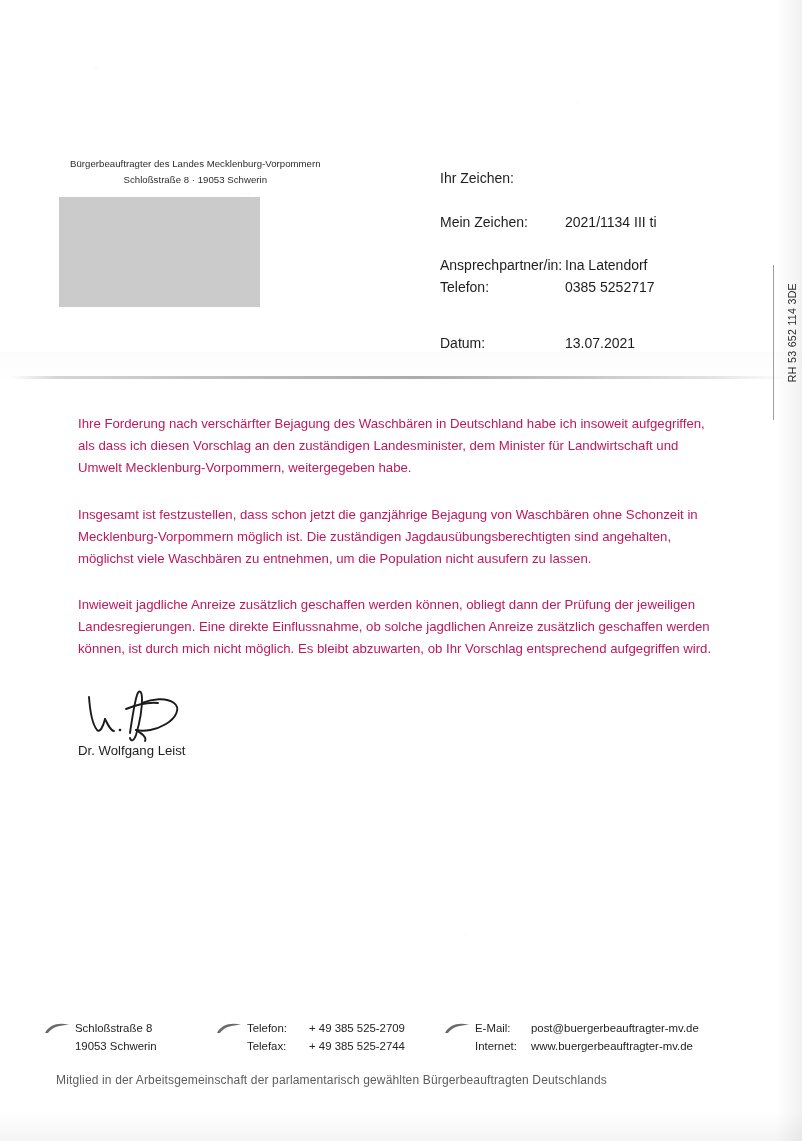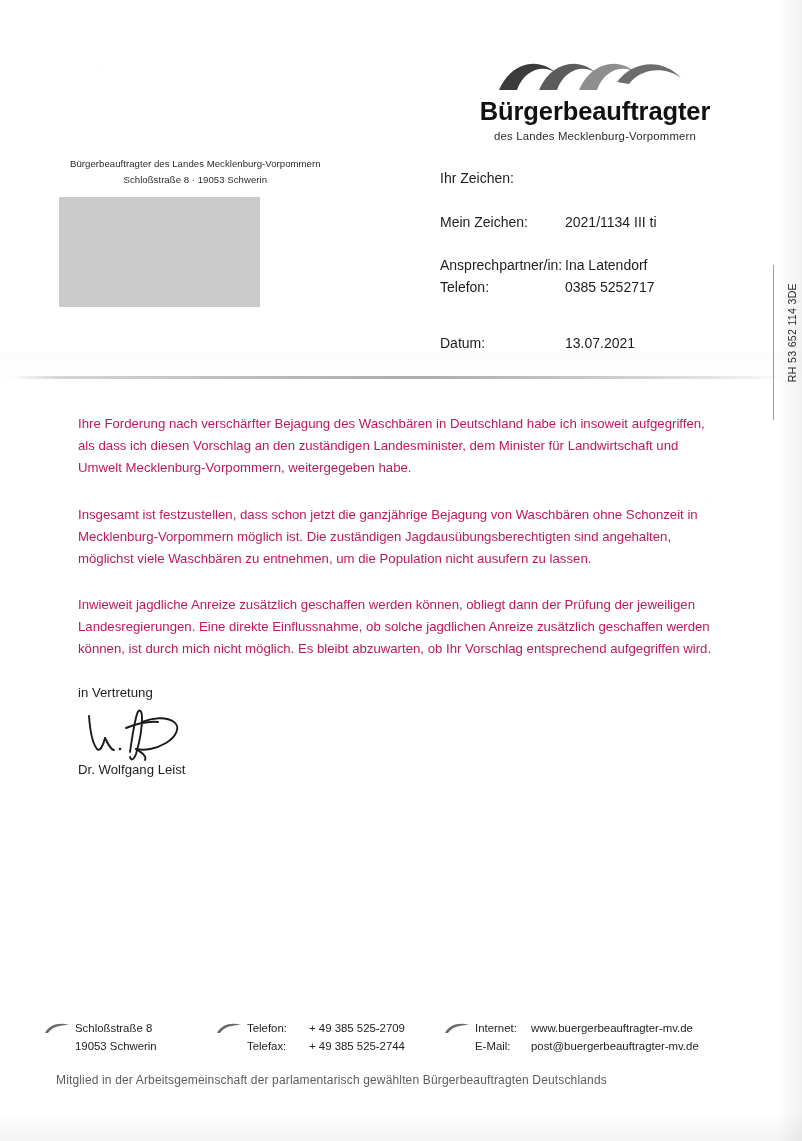--- a/index.html
+++ b/index.html
@@ -249,30 +249,20 @@
     color: #5c5c5c;
     letter-spacing: .15px;
     white-space: nowrap;
   }
 </style>
 </head>
 <body>
 
 <div class="page">
 
-  <div class="letterhead">
-    <svg class="logo-mark" viewBox="0 0 200 42">
-      <path d="M4 38 C16 10, 44 4, 62 22 C50 12, 30 16, 22 38 Z" fill="#3b3b3b"></path>
-      <path d="M44 38 C56 10, 84 4, 102 22 C90 12, 70 16, 62 38 Z" fill="#5c5c5c"></path>
-      <path d="M84 38 C96 10, 124 4, 142 22 C130 12, 110 16, 102 38 Z" fill="#8e8e8e"></path>
-      <path d="M122 30 C138 8, 168 6, 186 26 C170 14, 146 16, 134 32 Z" fill="#6d6d6d"></path>
-    </svg>
-    <div class="logo-title">Bürgerbeauftragter</div>
-    <div class="logo-sub">des Landes Mecklenburg-Vorpommern</div>
-  </div>
 
   <div class="sender-line">
     <div>Bürgerbeauftragter des Landes Mecklenburg-Vorpommern</div>
     <div>Schloßstraße 8 · 19053 Schwerin</div>
   </div>
 
   <div class="recipient-redaction"></div>
 
   <div class="refblock">
 
@@ -310,21 +300,20 @@
 
   <div class="scan-crease-soft"></div>
   <div class="scan-crease"></div>
 
   <div class="body-area">
 
     <p class="para">Ihre Forderung nach verschärfter Bejagung des Waschbären in Deutschland habe ich insoweit aufgegriffen, als dass ich diesen Vorschlag an den zuständigen Landesminister, dem Minister für Landwirtschaft und Umwelt Mecklenburg-Vorpommern, weitergegeben habe.</p>
     <p class="para">Insgesamt ist festzustellen, dass schon jetzt die ganzjährige Bejagung von Waschbären ohne Schonzeit in Mecklenburg-Vorpommern möglich ist. Die zuständigen Jagdausübungsberechtigten sind angehalten, möglichst viele Waschbären zu entnehmen, um die Population nicht ausufern zu lassen.</p>
     <p class="para">Inwieweit jagdliche Anreize zusätzlich geschaffen werden können, obliegt dann der Prüfung der jeweiligen Landesregierungen. Eine direkte Einflussnahme, ob solche jagdlichen Anreize zusätzlich geschaffen werden können, ist durch mich nicht möglich. Es bleibt abzuwarten, ob Ihr Vorschlag entsprechend aufgegriffen wird.</p>
 
-    <div class="in-vertretung">in Vertretung</div>
 
     <div class="signature-wrap">
       <svg width="130" height="58" viewBox="0 0 130 58">
         <g fill="none" stroke="#1a1a1a" stroke-width="1.9" stroke-linecap="round" stroke-linejoin="round">
           <path d="M5 12 C6 26, 9 40, 13 45 C16 48, 19 42, 21 34"></path>
           <path d="M21 34 C24 40, 27 46, 30 46"></path>
           <circle cx="36" cy="45" r="1.3" fill="#1a1a1a" stroke="none"></circle>
           <path d="M46 48 C48 34, 50 20, 53 10 C55 4, 58 6, 58 14 C58 26, 55 40, 52 50 C50 56, 47 57, 46 53"></path>
           <path d="M42 24 C52 20, 64 17, 74 18"></path>
           <path d="M58 18 C68 14, 82 12, 90 18 C97 23, 92 33, 82 39 C72 45, 60 47, 52 45"></path>
@@ -363,26 +352,26 @@
         </div>
       </div>
     </div>
 
     <div class="fcol fcol-web">
       <svg class="swoosh" viewBox="0 0 26 12">
         <path d="M1 11 C5 3, 15 0, 25 3 C16 3, 8 5, 4 11 Z" fill="#6a6a6a"></path>
       </svg>
       <div class="fcol-lines">
         <div class="fl">
+          <span class="fl-key">E-Mail:</span>
+          <span>post@buergerbeauftragter-mv.de</span>
+        </div>
+        <div class="fl">
           <span class="fl-key">Internet:</span>
           <span>www.buergerbeauftragter-mv.de</span>
-        </div>
-        <div class="fl">
-          <span class="fl-key">E-Mail:</span>
-          <span>post@buergerbeauftragter-mv.de</span>
         </div>
       </div>
     </div>
   </div>
 
   <div class="membership">Mitglied in der Arbeitsgemeinschaft der parlamentarisch gewählten Bürgerbeauftragten Deutschlands</div>
 
   <div class="scan-noise"></div>
   <div class="edge-shade-right"></div>
   <div class="edge-shade-bottom"></div>

